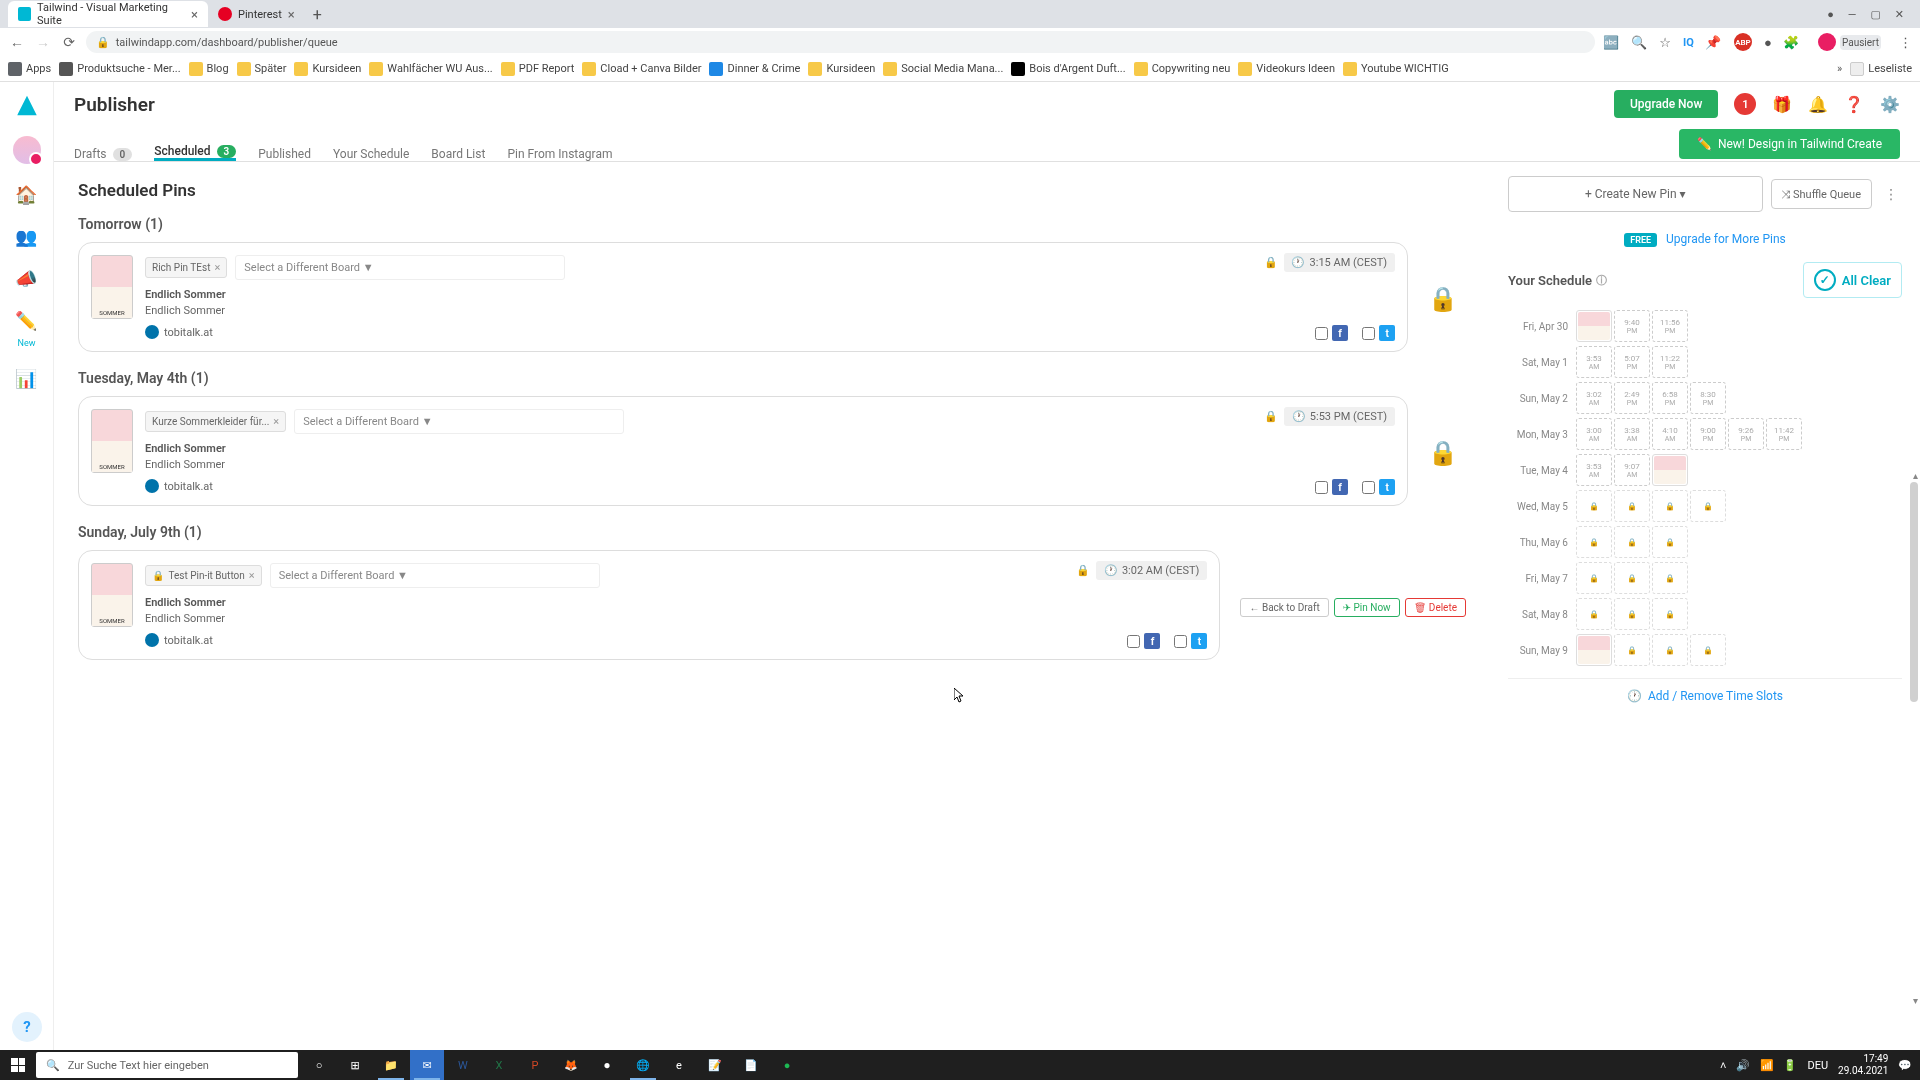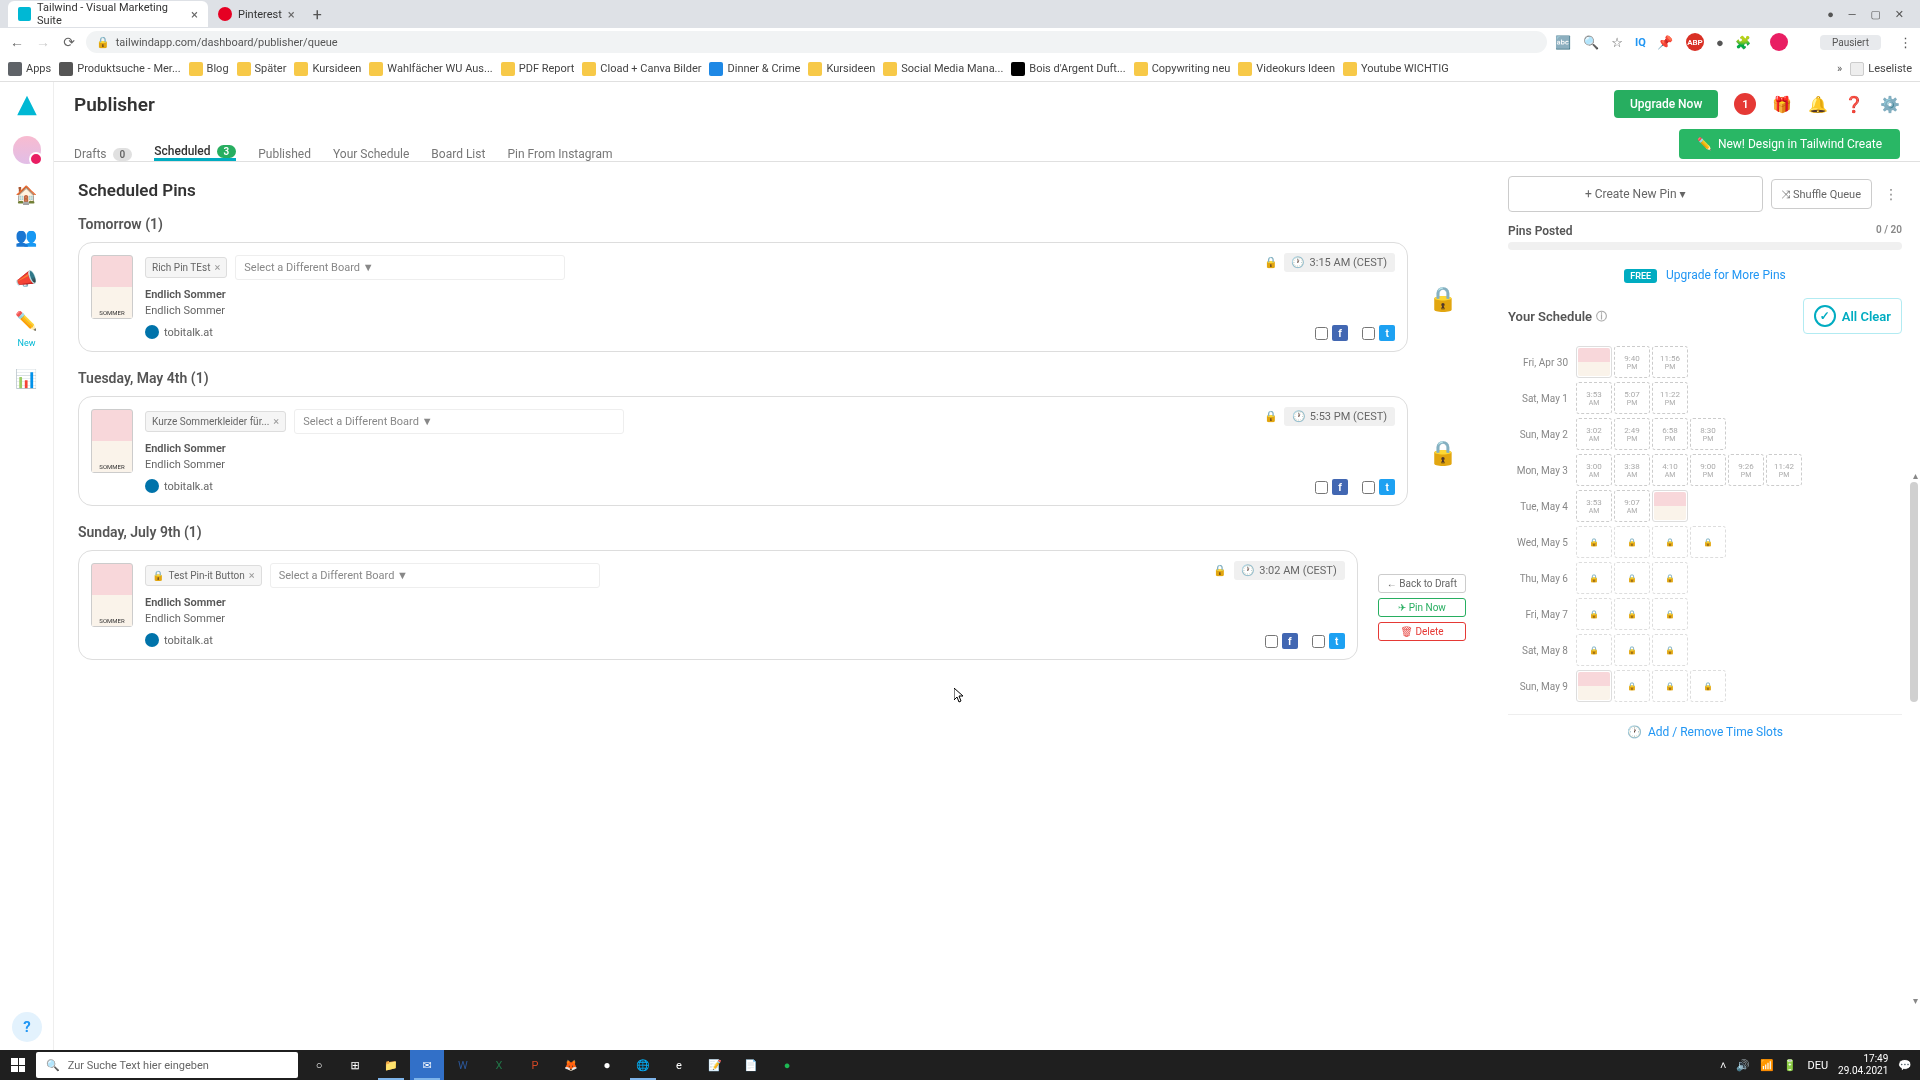--- a/index.html
+++ b/index.html
@@ -15,21 +15,21 @@
     .tab-add { color: #555; font-size: 16px; margin-left: 8px; cursor: pointer; }
     .window-controls { margin-left: auto; display: flex; gap: 14px; font-size: 11px; color: #555; padding-right: 8px; }
     
     .address-row { display: flex; align-items: center; height: 28px; padding: 0 8px; background: #fff; gap: 8px; }
     .nav-btn { width: 18px; color: #666; text-align: center; font-size: 14px; }
     .address-bar { flex: 1; height: 22px; background: #f1f3f4; border-radius: 12px; padding: 0 10px; font-size: 11px; color: #555; display: flex; align-items: center; gap: 6px; }
     .browser-icons { display: flex; align-items: center; gap: 12px; font-size: 13px; color: #555; }
     .ext-badge { width: 18px; height: 18px; border-radius: 50%; background: #d93025; color: #fff; font-size: 8px; display: flex; align-items: center; justify-content: center; font-weight: 600; }
     .profile-badge { display: flex; align-items: center; gap: 4px; height: 22px; border-radius: 12px; padding: 0 6px; }
     .profile-avatar { width: 18px; height: 18px; border-radius: 50%; background: #e91e63; }
-    .pause-label { background: #e8eaed; padding: 2px 12px; border-radius: 4px; font-size: 10px; color: #555; margin-left: 28px; }
+    .pause-label { background: #e8eaed; padding: 2px 2px; border-radius: 4px; font-size: 10px; color: #555; }
     
     .bookmarks-bar { display: flex; align-items: center; height: 26px; padding: 0 8px; background: #fff; border-bottom: 1px solid #e0e0e0; gap: 8px; font-size: 11px; color: #444; }
     .bookmark { display: flex; align-items: center; gap: 4px; white-space: nowrap; }
     .bm-icon { width: 14px; height: 14px; background: #f7c948; border-radius: 2px; }
     .apps-icon { width: 14px; height: 14px; background: #5f6368; border-radius: 2px; }
     
     
     .app { display: flex; height: calc(100vh - 82px - 30px); }
     .left-rail { width: 54px; background: #fff; border-right: 1px solid #eee; display: flex; flex-direction: column; align-items: center; padding-top: 12px; gap: 18px; }
     .rail-icon { width: 24px; height: 24px; color: #b8b8b8; display: flex; align-items: center; justify-content: center; font-size: 18px; position: relative; }
@@ -72,21 +72,21 @@
     .pin-title-txt { font-size: 11px; color: #555; font-weight: 600; margin-bottom: 3px; }
     .pin-desc { font-size: 11px; color: #666; margin-bottom: 8px; }
     .pin-link { font-size: 11px; color: #666; display: flex; align-items: center; gap: 5px; }
     .wp-icon { width: 14px; height: 14px; background: #0073aa; border-radius: 50%; }
     .social-row { position: absolute; bottom: 10px; right: 12px; display: flex; align-items: center; gap: 14px; }
     .social-group { display: flex; align-items: center; gap: 4px; font-size: 10px; color: #999; }
     .social-box { width: 16px; height: 16px; border-radius: 2px; display: flex; align-items: center; justify-content: center; color: #fff; font-size: 10px; font-weight: 700; }
     .fb { background: #4267b2; }
     .tw { background: #1da1f2; }
     .lock-col { display: flex; align-items: center; color: #ccc; font-size: 24px; padding: 0 8px; }
-    .actions-col { display: flex; flex-direction: column; gap: 5px; padding-left: 8px; }
+    .actions-col { display: flex; gap: 5px; padding-left: 8px; }
     .action-btn { border: 1px solid #ccc; border-radius: 3px; padding: 3px 8px; font-size: 10px; color: #666; text-align: center; white-space: nowrap; }
     .action-btn.green { border-color: #27ae60; color: #27ae60; }
     .action-btn.red { border-color: #e53935; color: #e53935; }
     
     .right-panel { width: 430px; padding: 14px 18px; display: flex; flex-direction: column; position: relative; }
     .right-top { display: flex; gap: 8px; align-items: center; margin-bottom: 12px; }
     .create-btn { flex: 1; border: 1px solid #ccc; border-radius: 4px; height: 36px; display: flex; align-items: center; justify-content: center; font-size: 12px; color: #666; gap: 4px; }
     .shuffle-btn { border: 1px solid #ccc; border-radius: 4px; height: 30px; padding: 0 10px; display: flex; align-items: center; font-size: 11px; color: #666; gap: 4px; }
     .posted-bar { margin-bottom: 10px; }
     .posted-label { font-size: 12px; font-weight: 600; color: #555; display: flex; justify-content: space-between; margin-bottom: 4px; }
@@ -425,27 +425,20 @@
           </div>
 
       </div>
 
       <div class="right-panel">
         <div class="right-top">
           <div class="create-btn">+ Create New Pin ▾</div>
           <div class="shuffle-btn">⤨ Shuffle Queue</div>
           <span style="color:#888;font-size:14px;padding:0 4px">⋮</span>
         </div>
-        <div class="posted-bar">
-          <div class="posted-label">
-            <span>Pins Posted</span>
-            <span class="posted-count">0 / 20</span>
-          </div>
-          <div class="posted-track"></div>
-        </div>
         <div class="upgrade-link">
           <span class="free-chip">FREE</span>
           <span>Upgrade for More Pins</span>
         </div>
         <div class="sched-header">
           <div class="sched-label">
               <span>Your Schedule</span>
               <span style="color:#aaa;font-size:11px">ⓘ</span>
             </div>
           <div class="all-clear">

